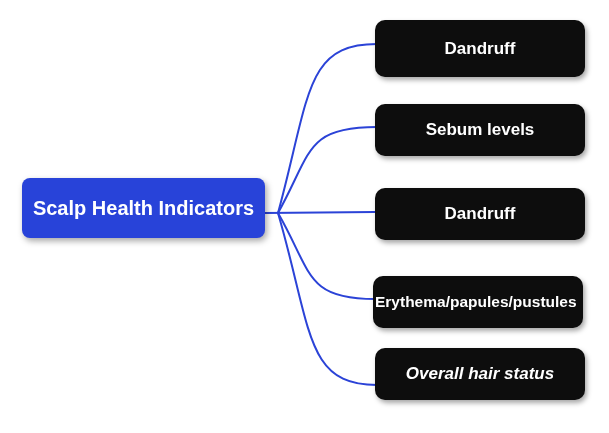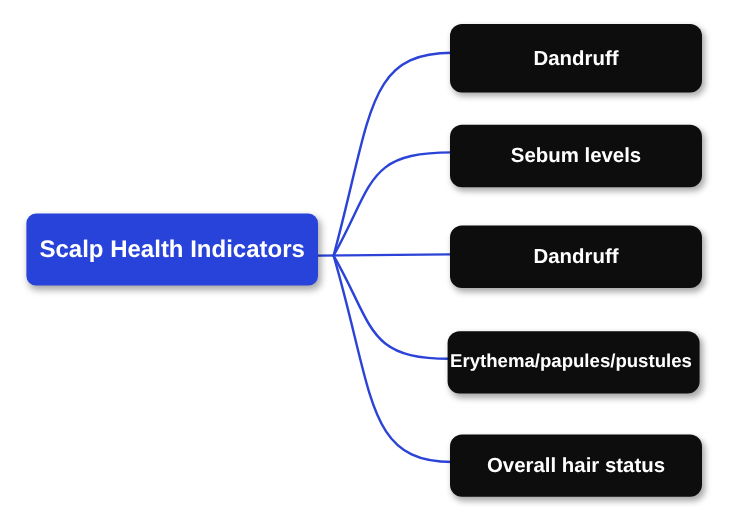--- a/index.html
+++ b/index.html
@@ -46,21 +46,21 @@
   .node-child.c2{top:188px;}
   .node-child.c3{
     top:276px;left:373px;
     font-size:15.5px;
     justify-content:flex-start;
     padding-left:2px;
     white-space:nowrap;
     overflow:hidden;
     text-align:left;
   }
-  .node-child.c4{top:362px;}
+  .node-child.c4{top:348px;font-style:italic;}
 </style>
 </head>
 <body>
 
 <div class="canvas">
 
   <svg class="connectors" viewBox="0 0 609 433" xmlns="http://www.w3.org/2000/svg">
     <path d="M 278 213 C 310 95 305 44 377 44"></path>
     <path d="M 278 213 C 312 152 305 127 377 127"></path>
     <path d="M 265 213 L 375 212"></path>

